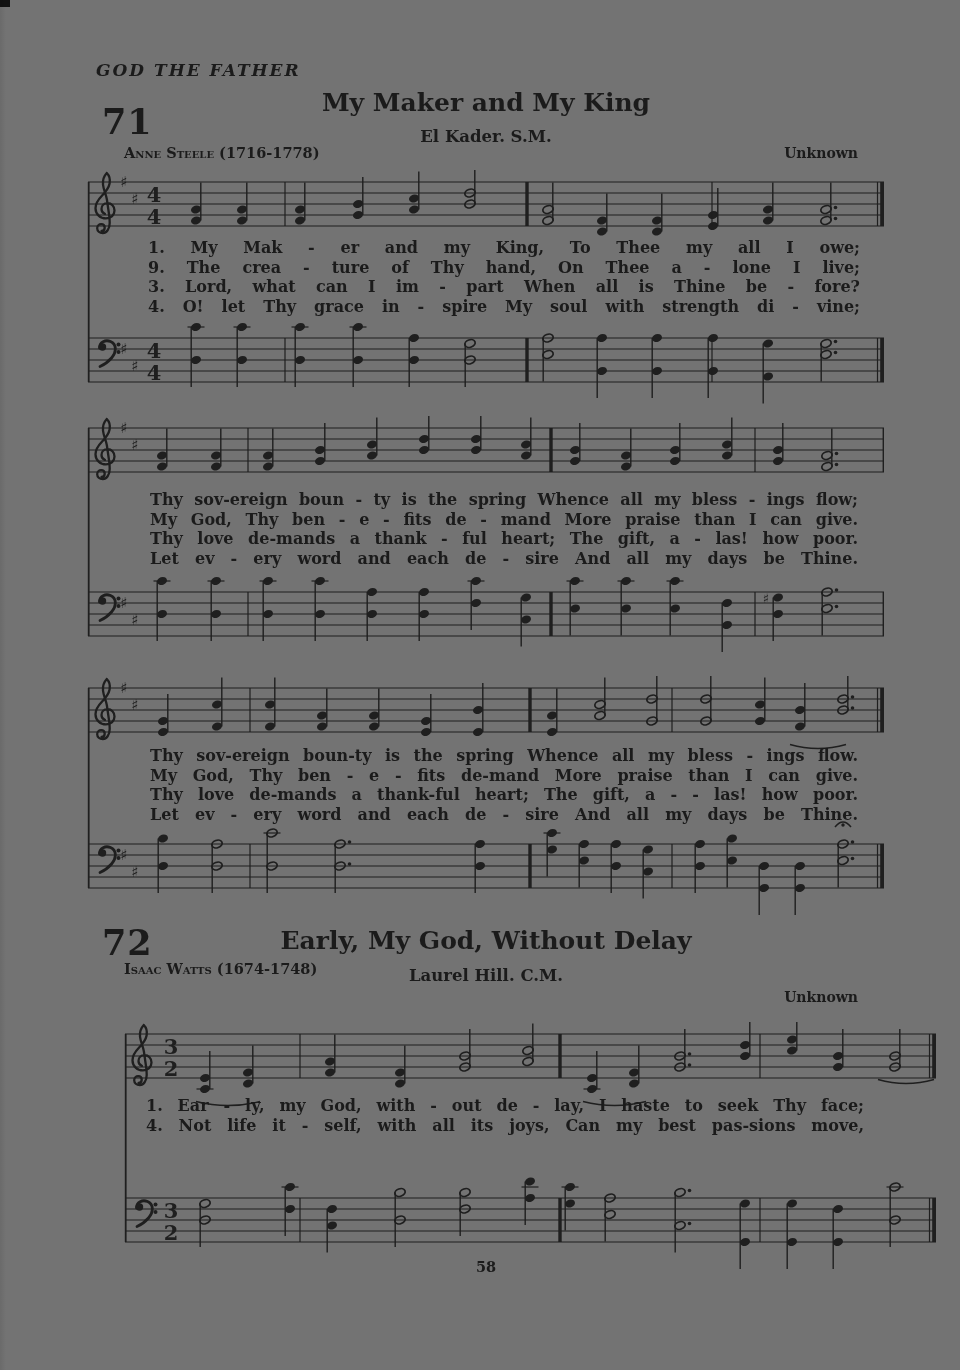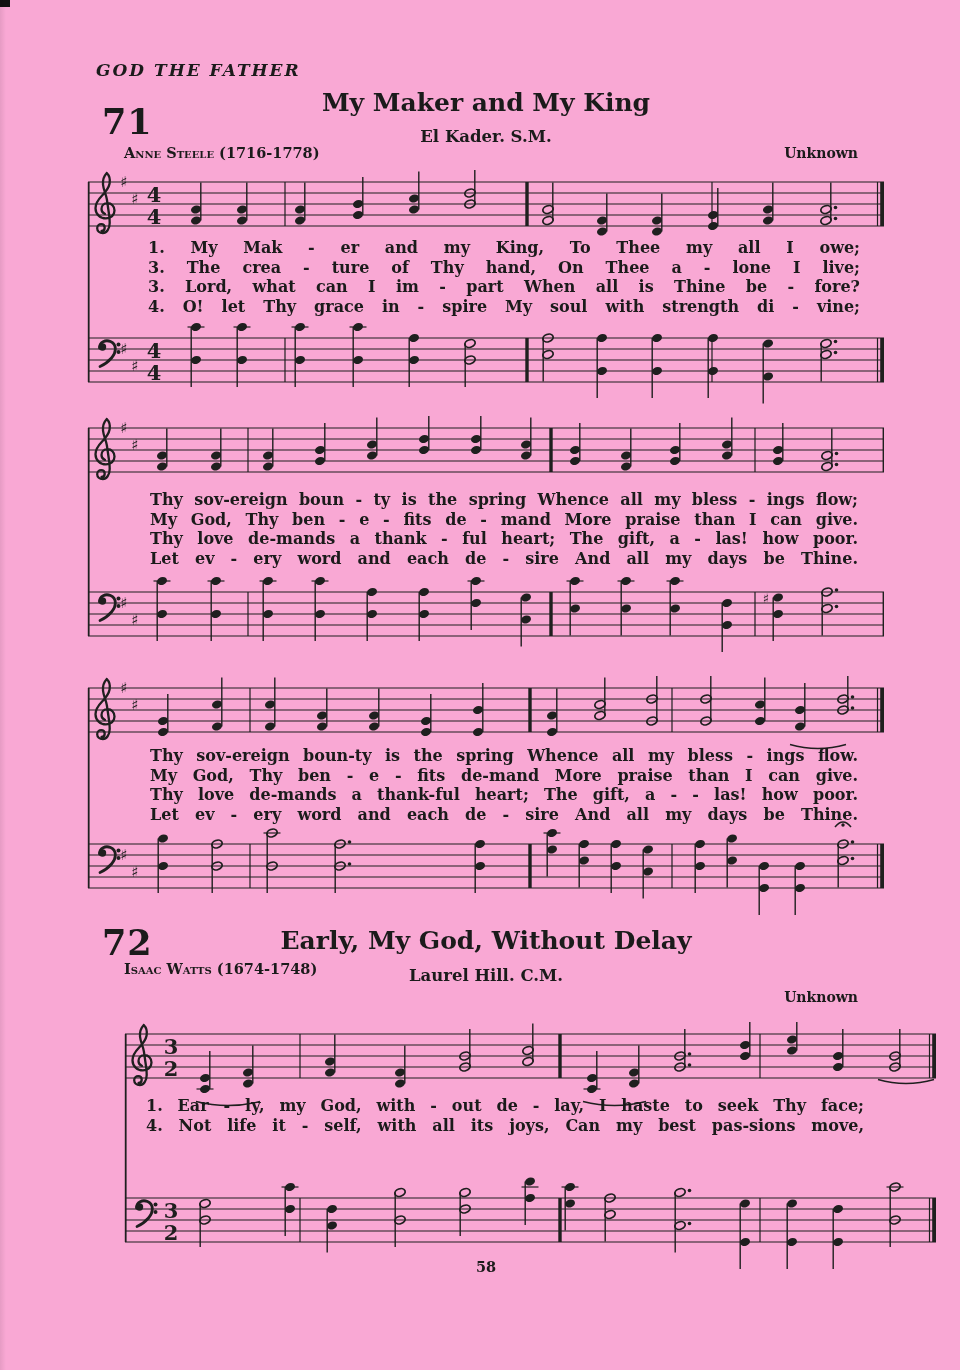--- a/index.html
+++ b/index.html
@@ -1,16 +1,16 @@
 <!DOCTYPE html>
 <html><head>
 <meta charset="utf-8">
 <style>
   html,body{margin:0;padding:0;background:#e8e6e2;}
-  .page{position:relative;width:960px;height:1370px;background:#f9a8d4;overflow:hidden;
+  .page{position:relative;width:960px;height:1370px;background:#737373;overflow:hidden;
         font-family:"DejaVu Serif",serif;color:#1b1b1b;}
   .corner-mark{position:absolute;left:0;top:0;width:10px;height:7px;background:#111;}
   .edge-shade{position:absolute;left:0;top:0;width:6px;height:100%;
         background:linear-gradient(to right,rgba(0,0,0,.08),rgba(0,0,0,0));}
   .section-head{position:absolute;left:96px;top:60px;font-style:italic;font-weight:bold;
         font-size:17px;letter-spacing:2px;}
   .hymn-no{position:absolute;left:102px;font-size:35px;font-weight:bold;letter-spacing:1px;}
   .no71{top:82px;margin-top:19px;} .no72{top:922px;}
   .cwrap{position:absolute;left:88px;width:796px;text-align:center;}
   .title{font-size:25px;font-weight:bold;}
@@ -160,21 +160,21 @@
       <line x1="877.5" y1="12" x2="877.5" y2="56" stroke="#1f1f1f" stroke-width="1.2"></line>
       <rect x="880.2" y="12" width="3.8" height="44" fill="#1f1f1f"></rect>
       <line x1="285" y1="168" x2="285" y2="212" stroke="#1f1f1f" stroke-width="1.2"></line>
       <line x1="712" y1="168" x2="712" y2="212" stroke="#1f1f1f" stroke-width="1.2"></line>
       <line x1="527" y1="168" x2="527" y2="212" stroke="#1f1f1f" stroke-width="3.4"></line>
       <line x1="877.5" y1="168" x2="877.5" y2="212" stroke="#1f1f1f" stroke-width="1.2"></line>
       <rect x="880.2" y="168" width="3.8" height="44" fill="#1f1f1f"></rect>
     </svg>
   <div class="lyrics ly1">
     <div class="ln">1. My Mak - er and my King, To Thee my all I owe;</div>
-    <div class="ln">3. The crea - ture of Thy hand, On Thee a - lone I live;</div>
+    <div class="ln">9. The crea - ture of Thy hand, On Thee a - lone I live;</div>
     <div class="ln">3. Lord, what can I im - part When all is Thine be - fore?</div>
     <div class="ln">4. O! let Thy grace in - spire My soul with strength di - vine;</div>
   </div>
 
   <svg class="sys s1" viewBox="0 0 960 252">
       <line x1="88" y1="12" x2="884" y2="12" stroke="#1f1f1f" stroke-width="1.15"></line>
       <line x1="88" y1="23" x2="884" y2="23" stroke="#1f1f1f" stroke-width="1.15"></line>
       <line x1="88" y1="34" x2="884" y2="34" stroke="#1f1f1f" stroke-width="1.15"></line>
       <line x1="88" y1="45" x2="884" y2="45" stroke="#1f1f1f" stroke-width="1.15"></line>
       <line x1="88" y1="56" x2="884" y2="56" stroke="#1f1f1f" stroke-width="1.15"></line>

